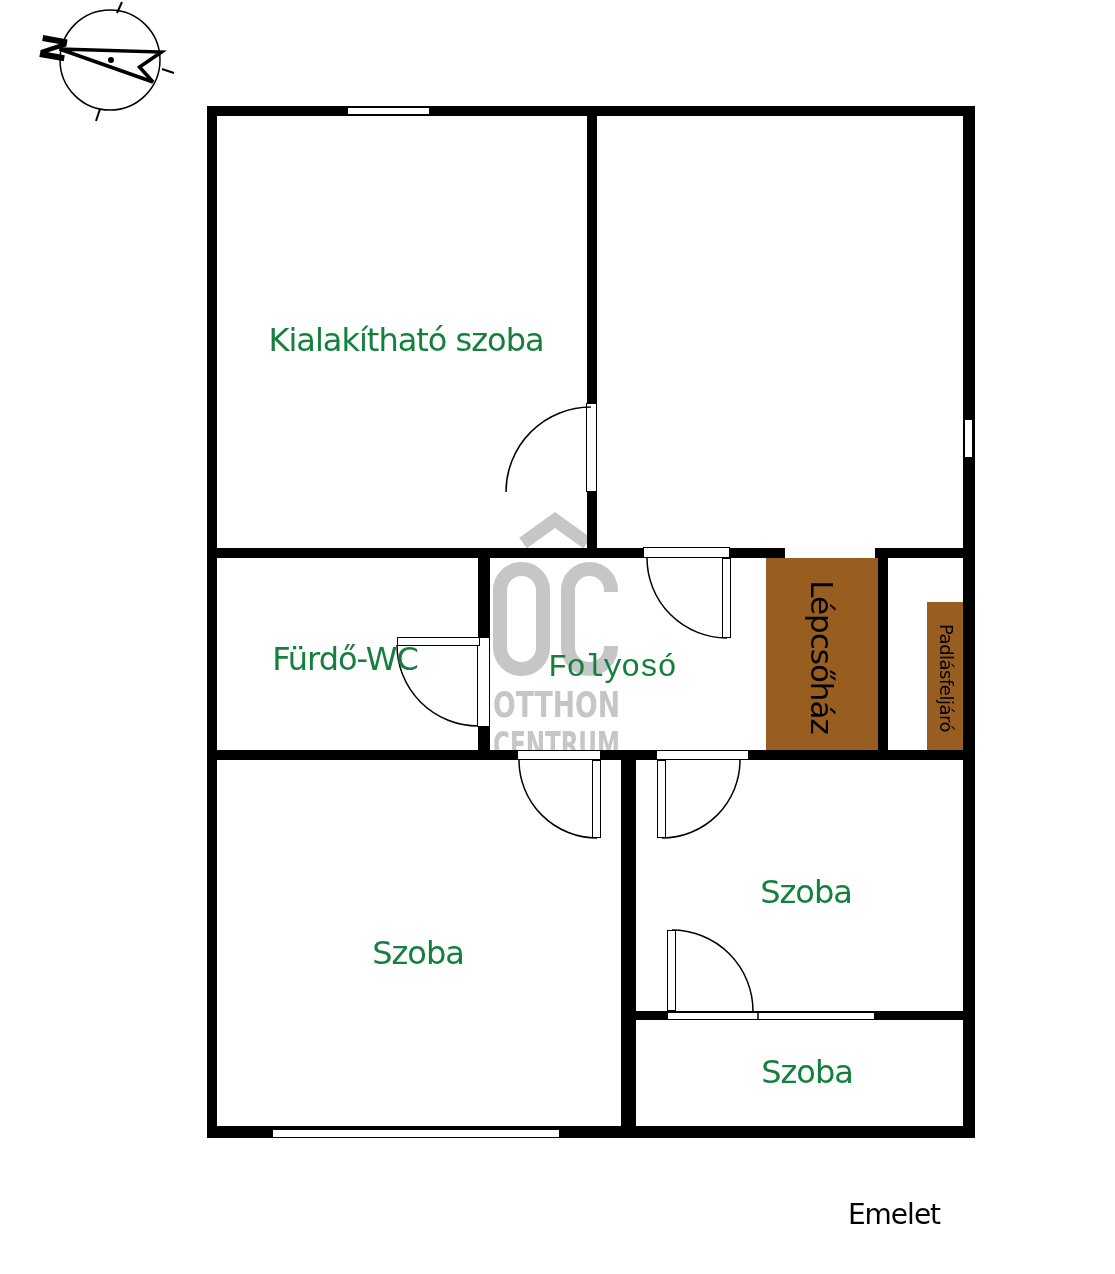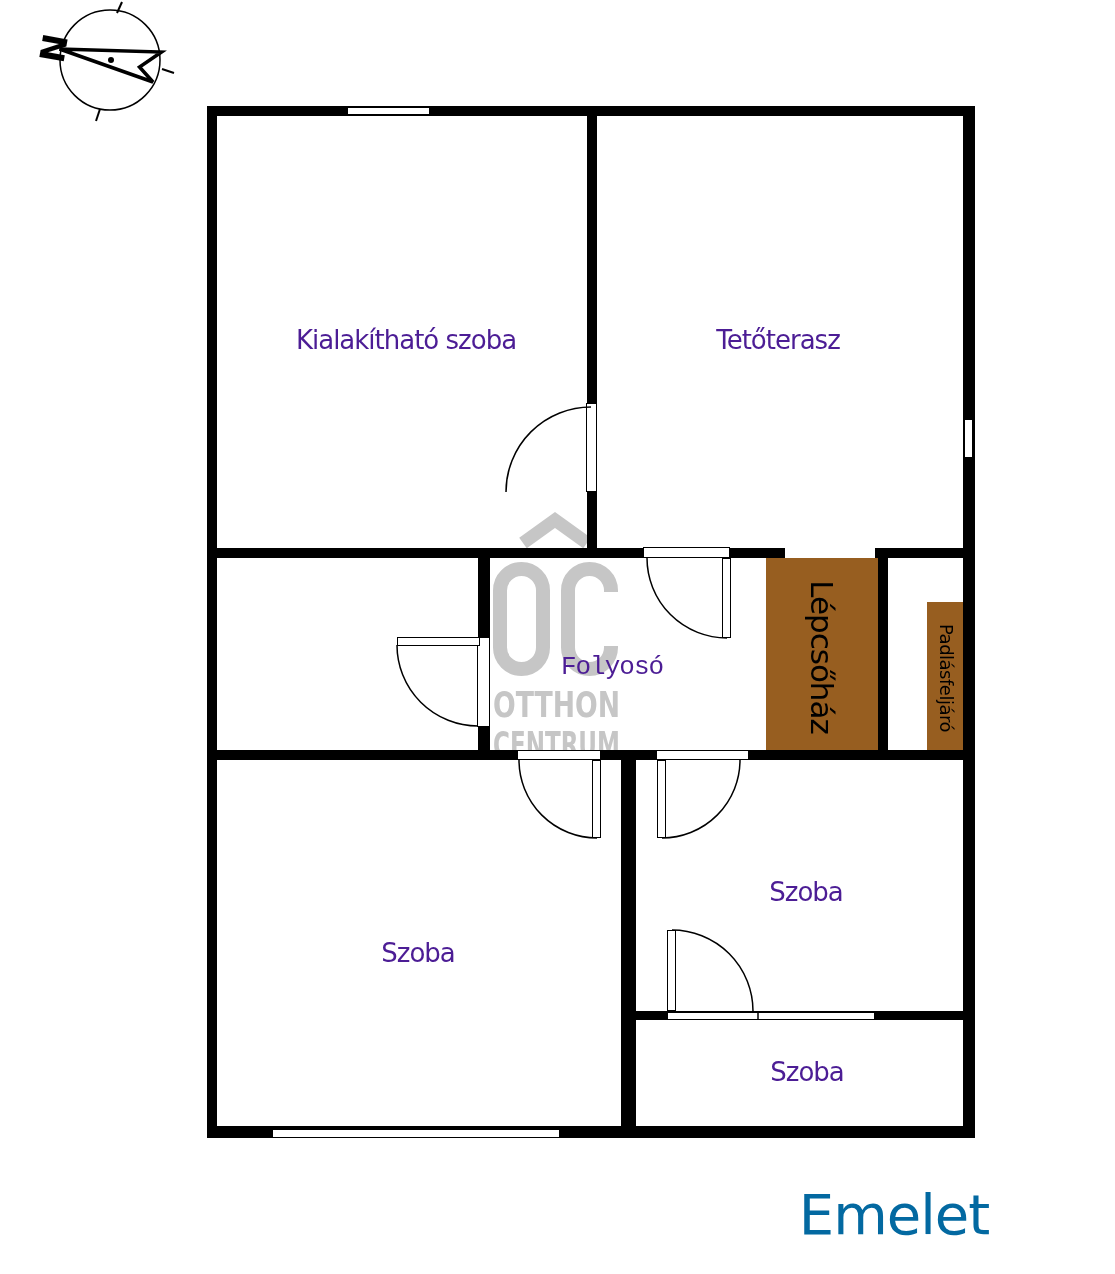--- a/index.html
+++ b/index.html
@@ -3,27 +3,27 @@
 <meta charset="utf-8">
 <style>
   html,body{margin:0;padding:0;background:#fff;}
   #stage{position:relative;width:1115px;height:1274px;background:#fff;overflow:hidden;
          font-family:"DejaVu Sans","Liberation Sans",sans-serif;}
   .wall{position:absolute;background:#000;z-index:20;}
   .gap{position:absolute;background:#fff;border:1px solid #000;box-sizing:border-box;z-index:30;}
   .gap-plain{position:absolute;background:#fff;z-index:30;}
   .leaf{position:absolute;background:#fff;border:1px solid #000;box-sizing:border-box;z-index:31;}
   .brown{position:absolute;z-index:15;}
-  .room-label{position:absolute;transform:translate(-50%,-50%);font-size:26px;letter-spacing:-1px;
-              color:#4c1d95;white-space:nowrap;z-index:50;}
+  .room-label{position:absolute;transform:translate(-50%,-50%);font-size:32px;letter-spacing:-1px;
+              color:#15803d;white-space:nowrap;z-index:50;}
   .vlabel{position:absolute;transform:translate(-50%,-50%);writing-mode:vertical-rl;
           text-orientation:mixed;font-size:31px;letter-spacing:-1px;color:#000;white-space:nowrap;z-index:50;}
   .vlabel.small{font-size:18px;letter-spacing:-0.5px;}
-  .floor-label{position:absolute;transform:translate(-50%,-50%);font-size:56px;letter-spacing:-1px;
-               color:#0369a1;white-space:nowrap;z-index:50;}
+  .floor-label{position:absolute;transform:translate(-50%,-50%);font-size:28px;letter-spacing:-1px;
+               color:#000000;white-space:nowrap;z-index:50;}
   svg.layer{position:absolute;left:0;top:0;z-index:40;pointer-events:none;}
   svg.under{position:absolute;left:0;top:0;z-index:5;pointer-events:none;}
 </style>
 </head>
 <body>
 
 <div id="stage">
 
   <svg class="under" width="1115" height="1274" viewBox="0 0 1115 1274">
     <polyline points="523,543 555,520 587,543" fill="none" stroke="#C6C6C6" stroke-width="13"></polyline>
@@ -89,21 +89,21 @@
       <line x1="122" y1="2" x2="117" y2="13" stroke="#000" stroke-width="2"></line>
       <line x1="162" y1="69" x2="174" y2="73" stroke="#000" stroke-width="2"></line>
       <line x1="100" y1="109" x2="96" y2="121" stroke="#000" stroke-width="2"></line>
       <polygon points="59.5,49 161.5,52 139.5,67 153,82" fill="#fff" stroke="#000" stroke-width="3.5" stroke-linejoin="miter"></polygon>
       <circle cx="111" cy="60" r="3" fill="#000"></circle>
       <text x="52" y="59" font-size="34" font-weight="bold" text-anchor="middle" fill="#000" transform="rotate(100 52 48)">N</text>
     </g>
   </svg>
 
   <div class="room-label" style="left:406px;top:340px;">Kialakítható szoba</div>
-  <div class="room-label" style="left:778px;top:340px;">Tetőterasz</div>
+  <div class="room-label" style="left:345px;top:659px;">Fürdő-WC</div>
   <div class="room-label" style="left:612px;top:667px;font-family:Liberation Mono, monospace;">Folyosó</div>
   <div class="vlabel" style="left:822px;top:657px;">Lépcsőház</div>
   <div class="vlabel small" style="left:946px;top:678px;">Padlásfeljáró</div>
   <div class="room-label" style="left:418px;top:953px;">Szoba</div>
   <div class="room-label" style="left:806px;top:892px;">Szoba</div>
   <div class="room-label" style="left:807px;top:1072px;">Szoba</div>
 
   <div class="floor-label" style="left:894px;top:1214px;">Emelet</div>
 
 </div>

